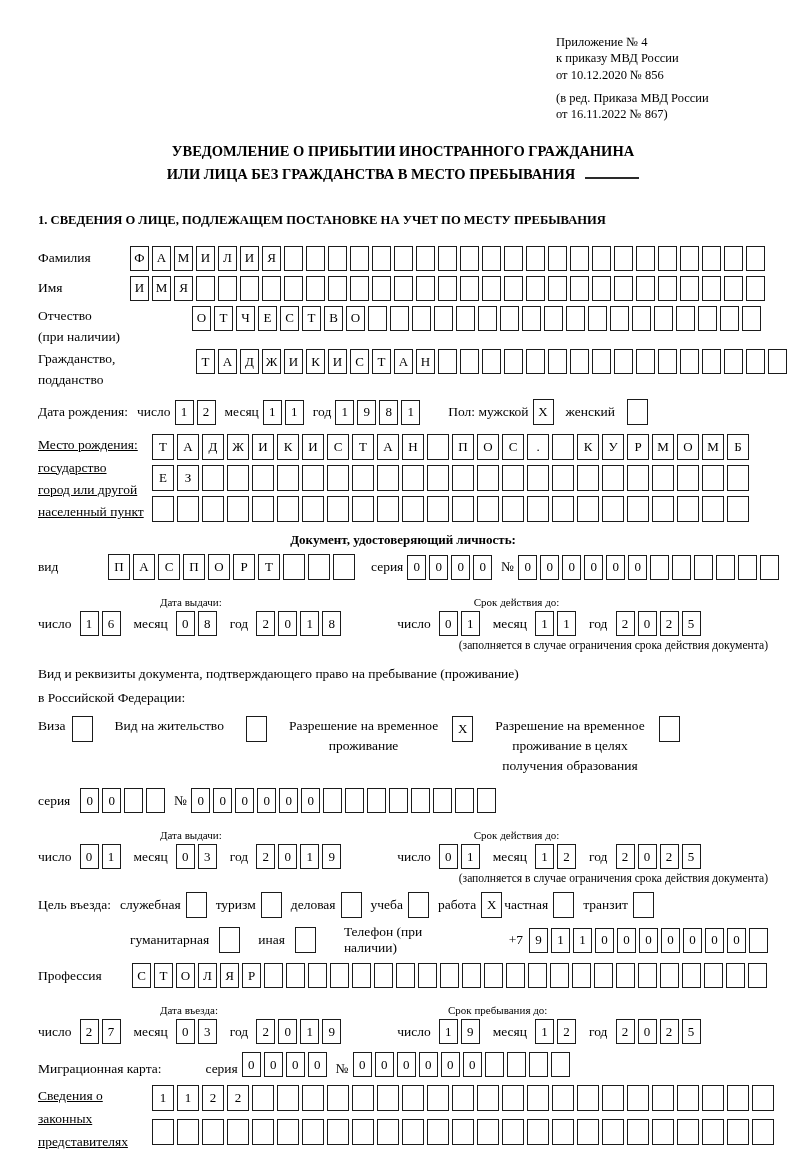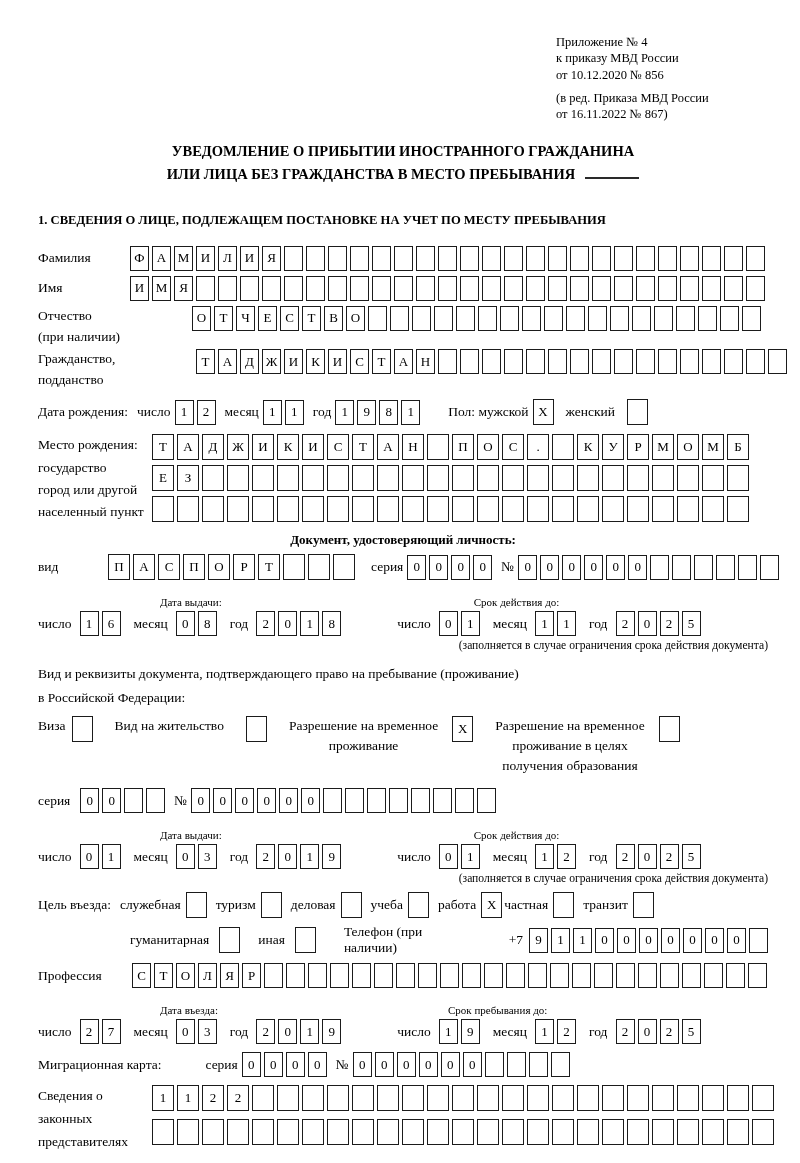--- a/index.html
+++ b/index.html
@@ -15,21 +15,21 @@
 
   .title{text-align:center;font-weight:bold;font-size:14.5px;margin-top:18px;line-height:1.6;}
   .blankline{display:inline-block;width:54px;border-bottom:2px solid #2a2a2a;margin-left:10px;vertical-align:baseline;}
 
   .sec1{font-weight:bold;font-size:12.6px;margin-top:26px;}
 
   .frow{display:flex;align-items:center;margin-top:5px;font-size:13.5px;}
   .frow.top{align-items:flex-start;}
   .lbl{flex:none;}
   .lblcol{flex:none;line-height:1.55;}
-  .w92{width:92px;} .w154{width:154px;} .w134{width:134px;} .w114{width:114px;} .w94{width:94px;} .w70{width:70px;}
+  .w92{width:92px;} .w154{width:154px;} .w134{width:134px;} .w114{width:114px;text-decoration:underline;} .w94{width:94px;} .w70{width:70px;}
 
   .boxrow{display:flex;gap:3px;flex-wrap:nowrap;}
   .bx{box-sizing:border-box;flex:none;width:19px;height:25px;border:1.7px solid #1b1b1b;
       display:flex;align-items:center;justify-content:center;font-size:13px;background:#fff;}
   .lg .bx{width:22px;height:26px;}
   .cbx .bx{width:21px;height:26px;}
   .stack{display:flex;flex-direction:column;gap:5px;}
 
   .cheading{text-align:center;font-weight:bold;font-size:13px;margin-top:9px;}
   .subheads{display:flex;font-size:11px;margin-top:16px;}
@@ -680,21 +680,21 @@
       <span class="dw">год</span>
       <div class="boxrow">
           <span class="bx">2</span>
           <span class="bx">0</span>
           <span class="bx">2</span>
           <span class="bx">5</span>
         </div>
     </div>
   </div>
 
-  <div class="frow" style="margin-top:8px;">
+  <div class="frow" style="margin-top:8px;align-items:flex-end;">
     <span class="lbl">Миграционная карта:</span>
     <span class="dw" style="margin-left:44px;">серия</span>
     <div class="boxrow">
         <span class="bx">0</span>
         <span class="bx">0</span>
         <span class="bx">0</span>
         <span class="bx">0</span>
       </div>
     <span class="dw">№</span>
     <div class="boxrow">

